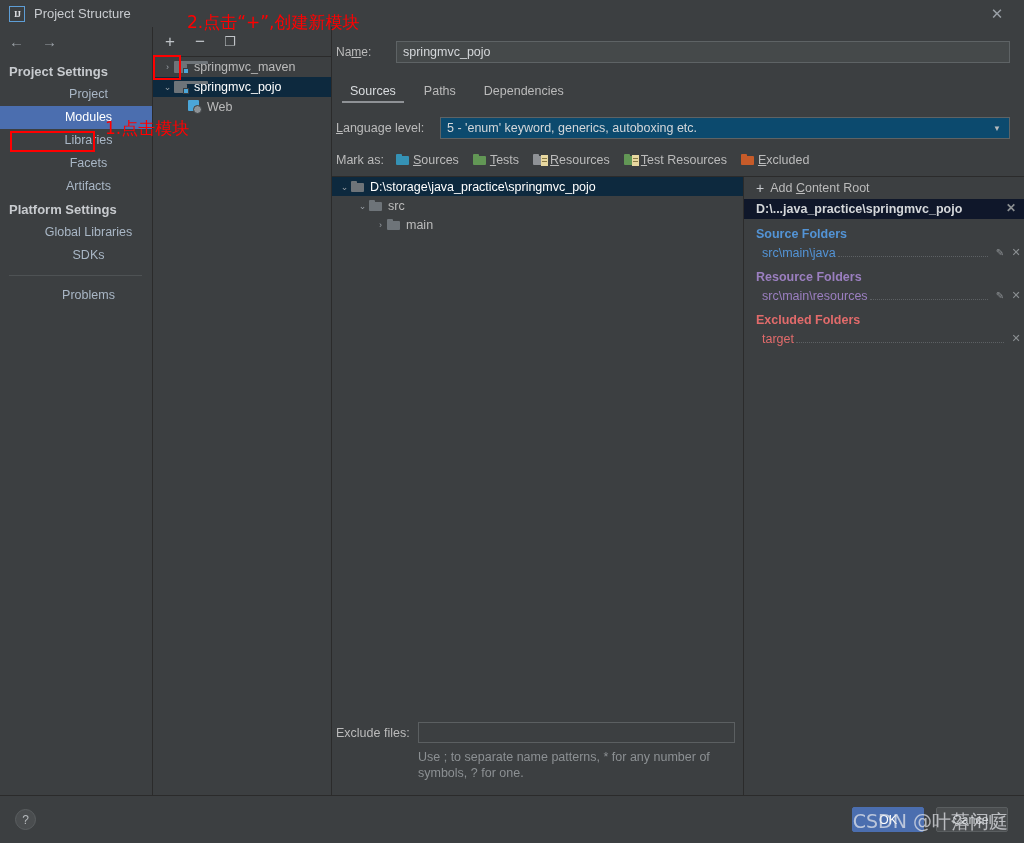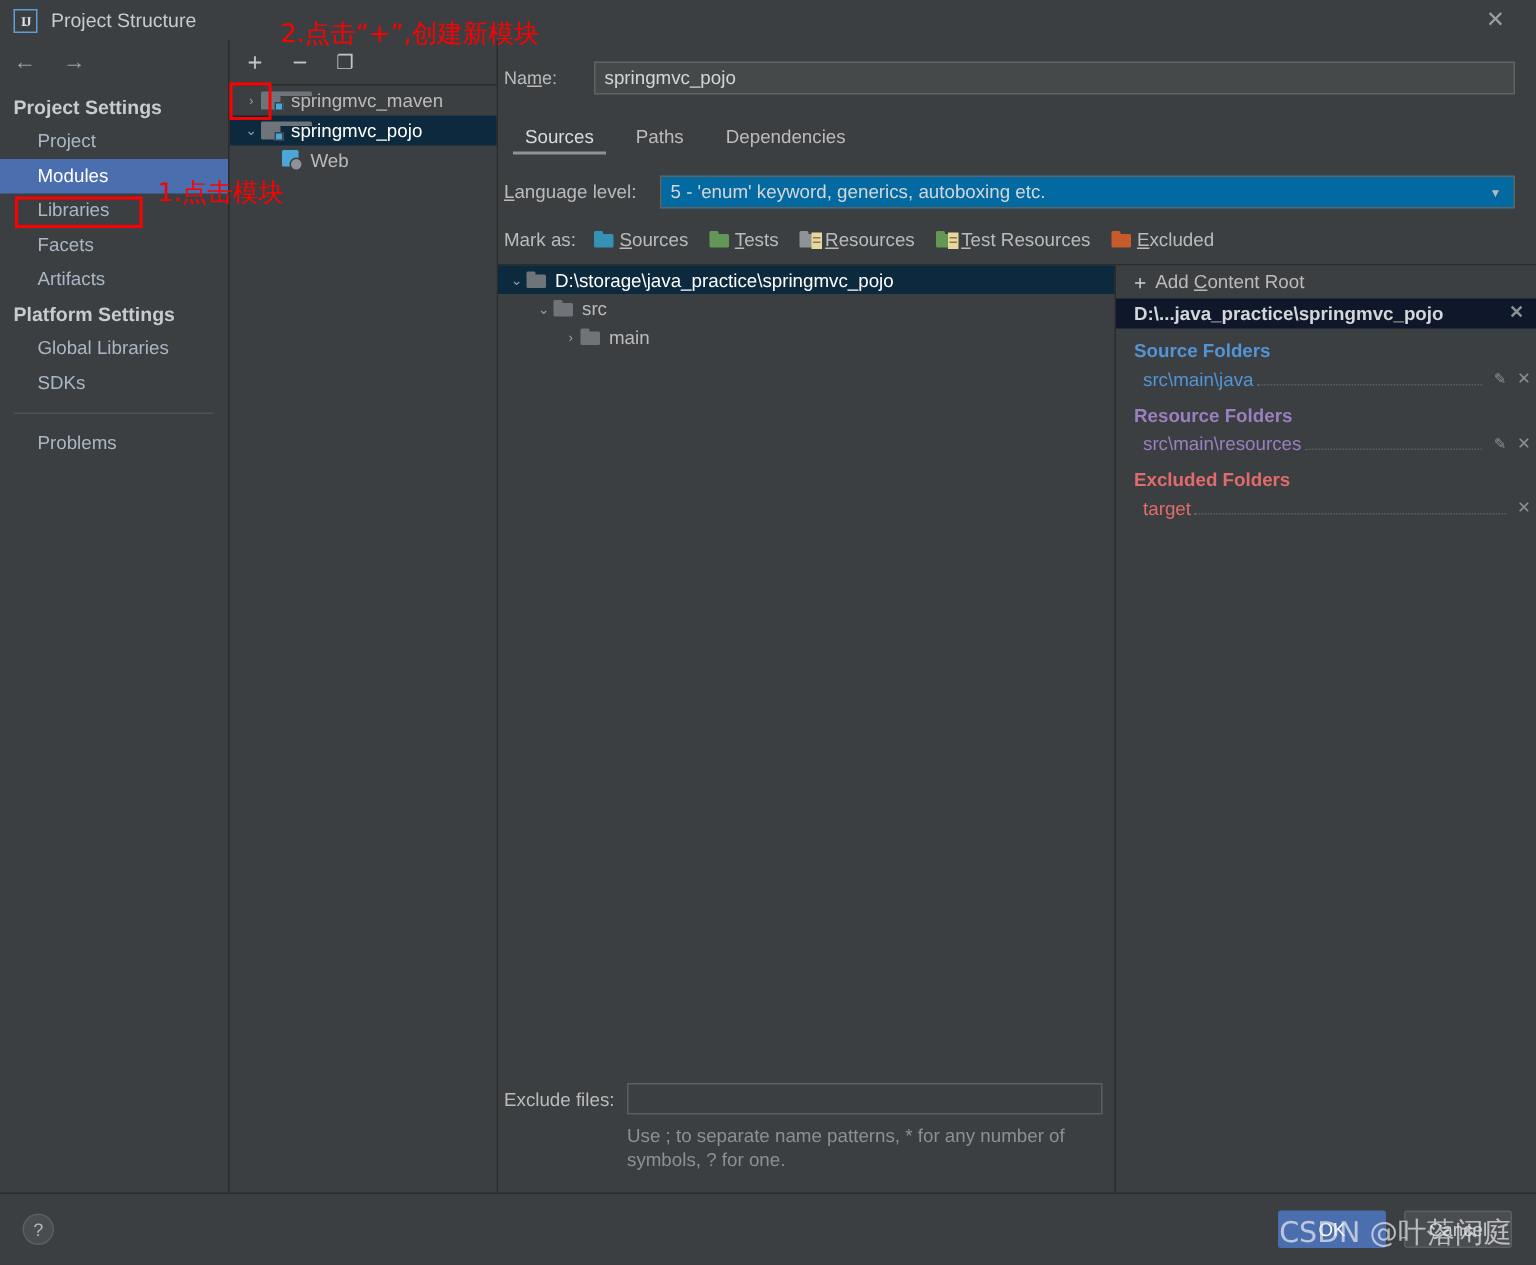--- a/index.html
+++ b/index.html
@@ -104,20 +104,21 @@
     line-height: 17px;
     box-sizing: content-box;
   }
   .sb-item {
     padding-left: 25px;
     height: 23px;
     line-height: 23px;
     color: #a9b7c6;
     font-size: 12.5px;
     position: relative;
+    text-align: center;
   }
   .sb-item.selected {
     background: #4b6eaf;
     color: #ffffff;
   }
   .sb-sep {
     border-top: 1px solid #4e5254;
     margin: 8px 10px 8px 9px;
   }
   .sb-highlight-box {
@@ -303,21 +304,21 @@
     padding: 14px 14px 0 4px;
   }
   .lang-label {
     width: 104px;
     flex: 0 0 104px;
     font-size: 12.5px;
   }
   .combo {
     flex: 1 1 auto;
     height: 22px;
-    background: #0369a1;
+    background: #0c4a6e;
     border: 1px solid #5e6365;
     box-sizing: border-box;
     display: flex;
     align-items: center;
     padding: 4px 6px;
     color: #d4d7da;
     font-size: 12.5px;
     position: relative;
   }
   .combo .caret {

